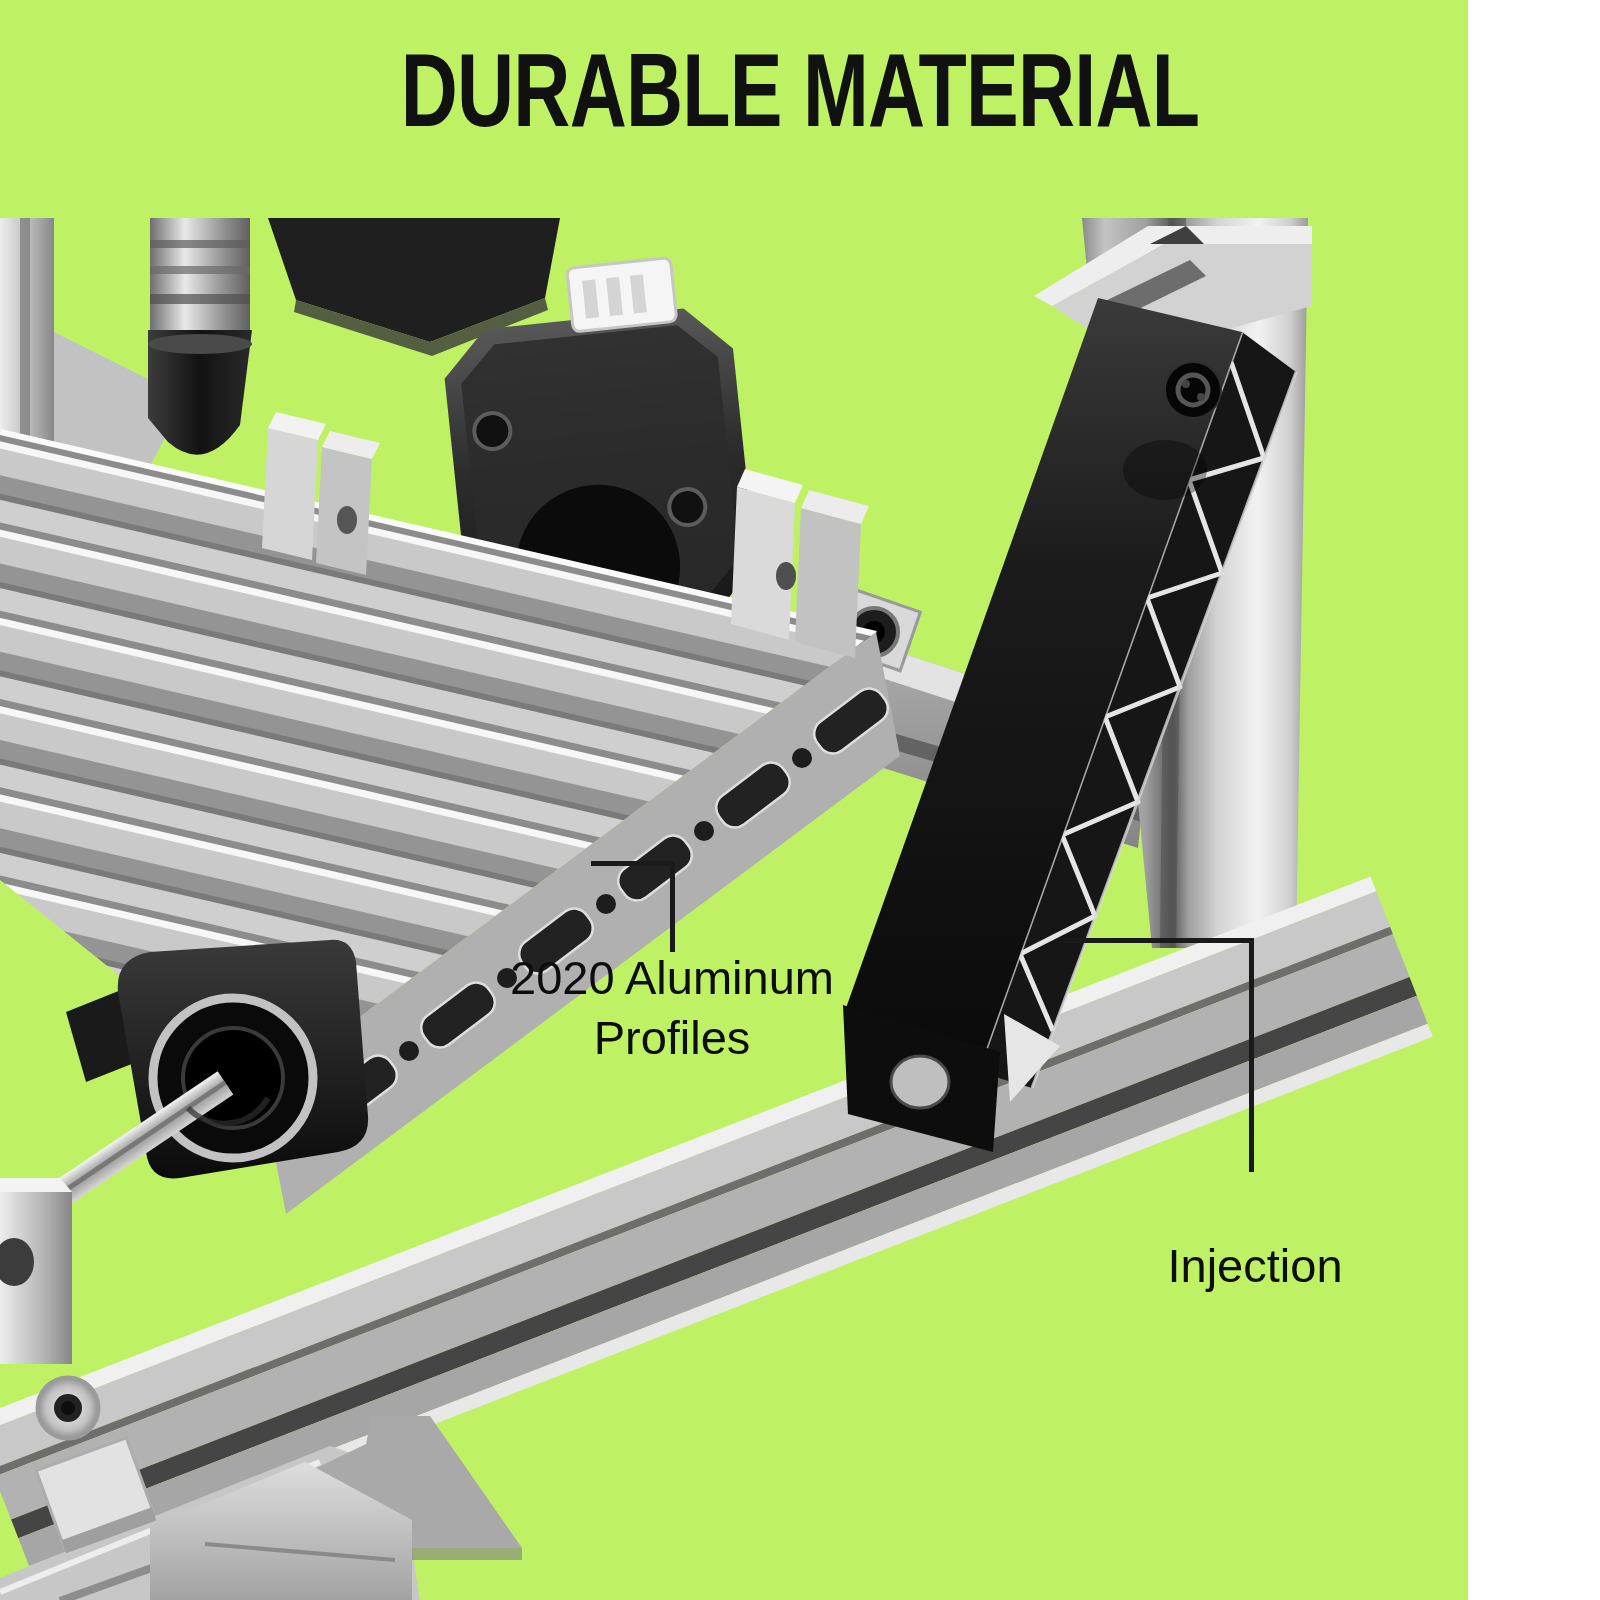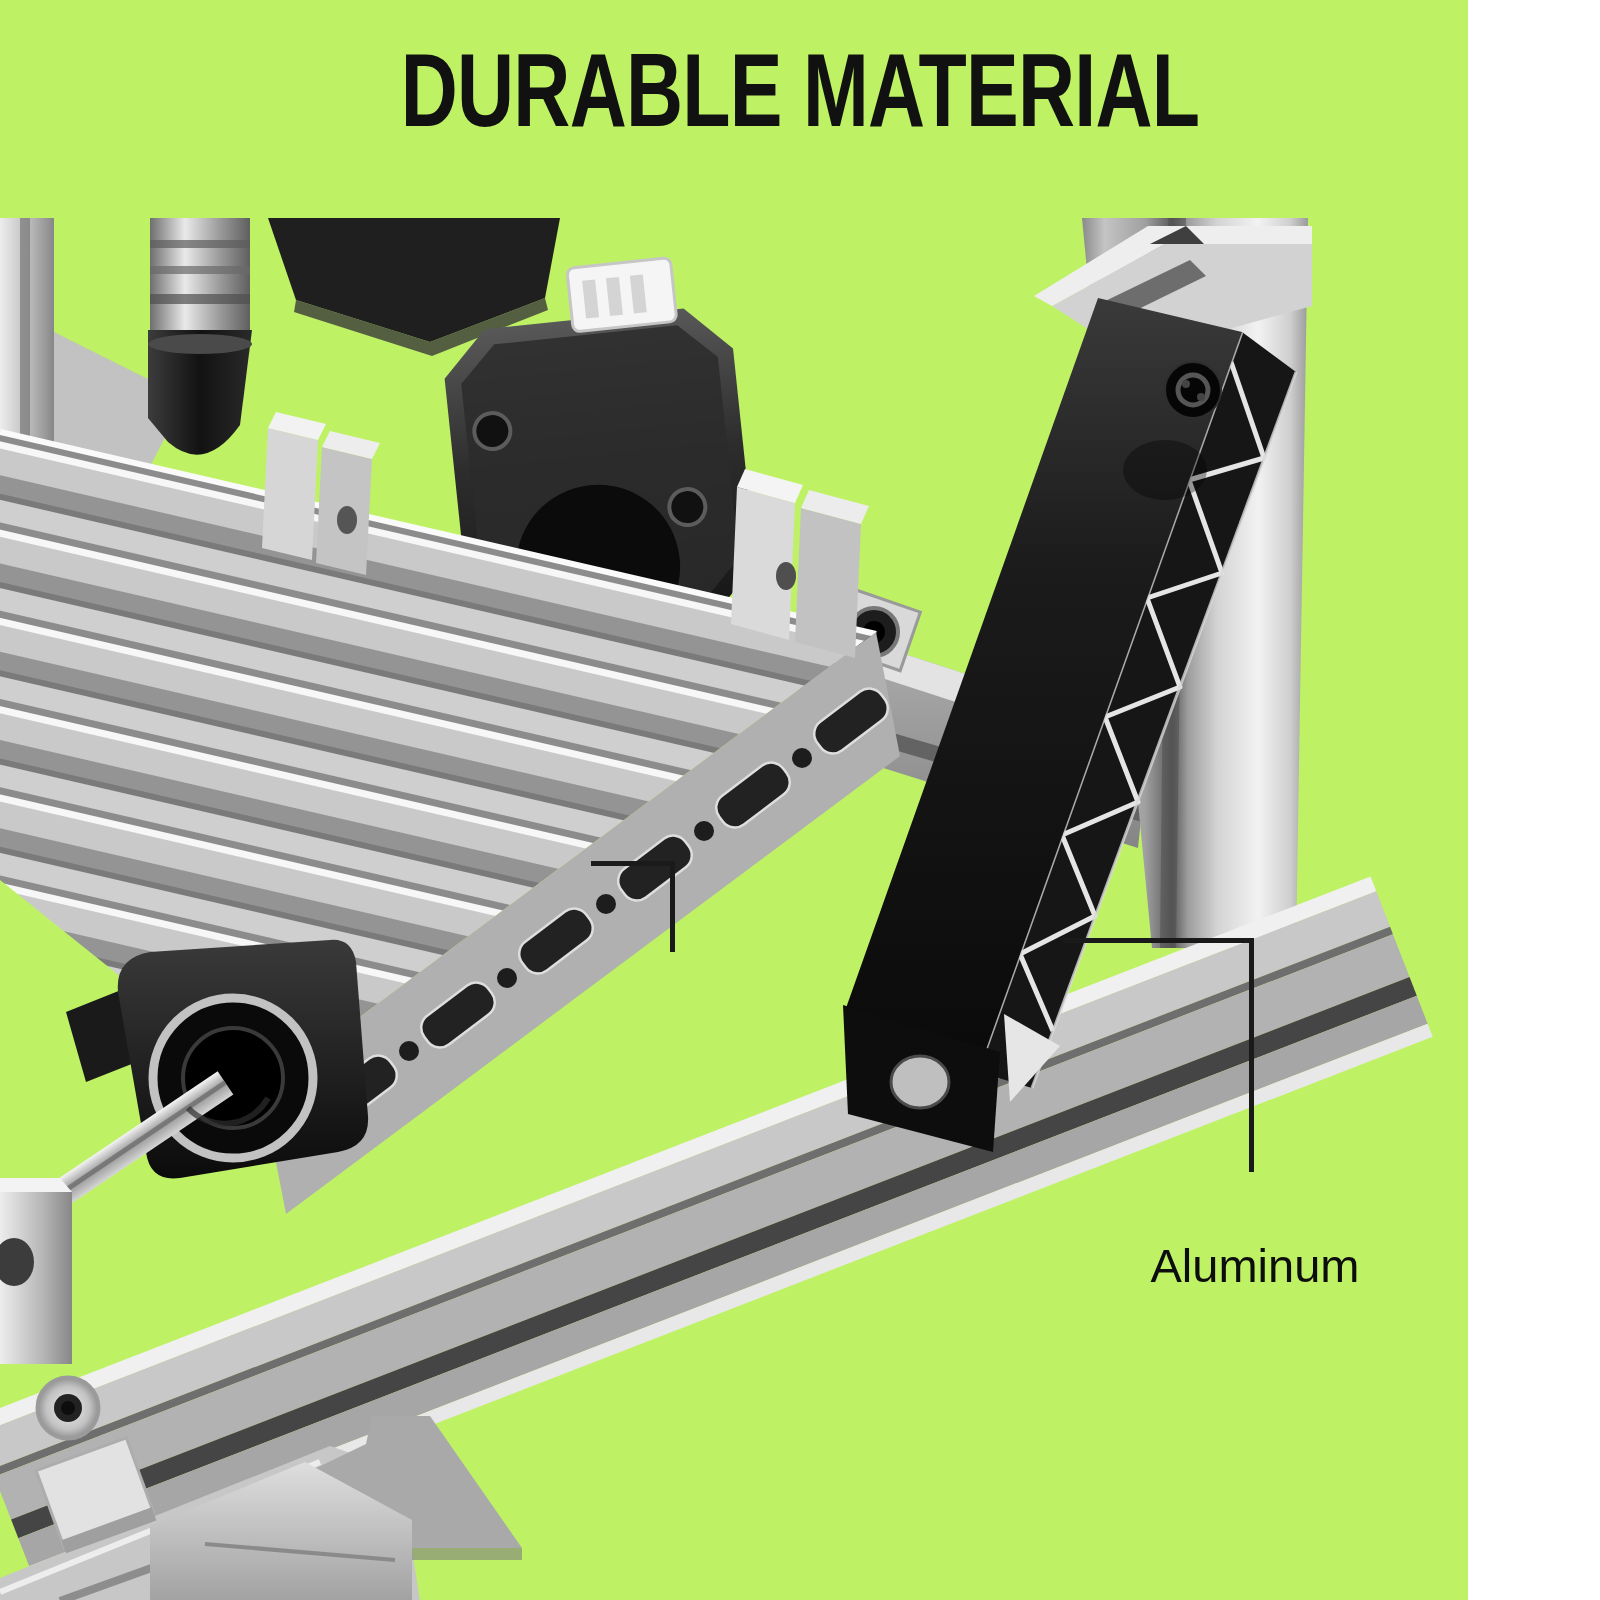--- a/index.html
+++ b/index.html
@@ -240,18 +240,22 @@
     <polygon points="1004,1014 1060,1046 1010,1102" fill="#e6e6e6"></polygon>
     <circle cx="1193" cy="390" r="28" fill="#060606" stroke="#2e2e2e" stroke-width="2"></circle>
     <circle cx="1193" cy="390" r="15" fill="none" stroke="#565656" stroke-width="5"></circle>
     <circle cx="1186" cy="384" r="4" fill="#444444"></circle>
     <circle cx="1201" cy="397" r="4" fill="#444444"></circle>
   </svg>
 
   <div class="elbow elbow1"></div>
   <div class="elbow elbow2"></div>
 
+  <div class="callout c1">
+    <span>2020 Aluminum</span><br>
+    <span>Profiles</span>
+  </div>
   <div class="callout c2">
     <br>
-    <span>Aluminum</span>
+    <span>Injection</span>
   </div>
 
 </div>
 
 </body></html>

